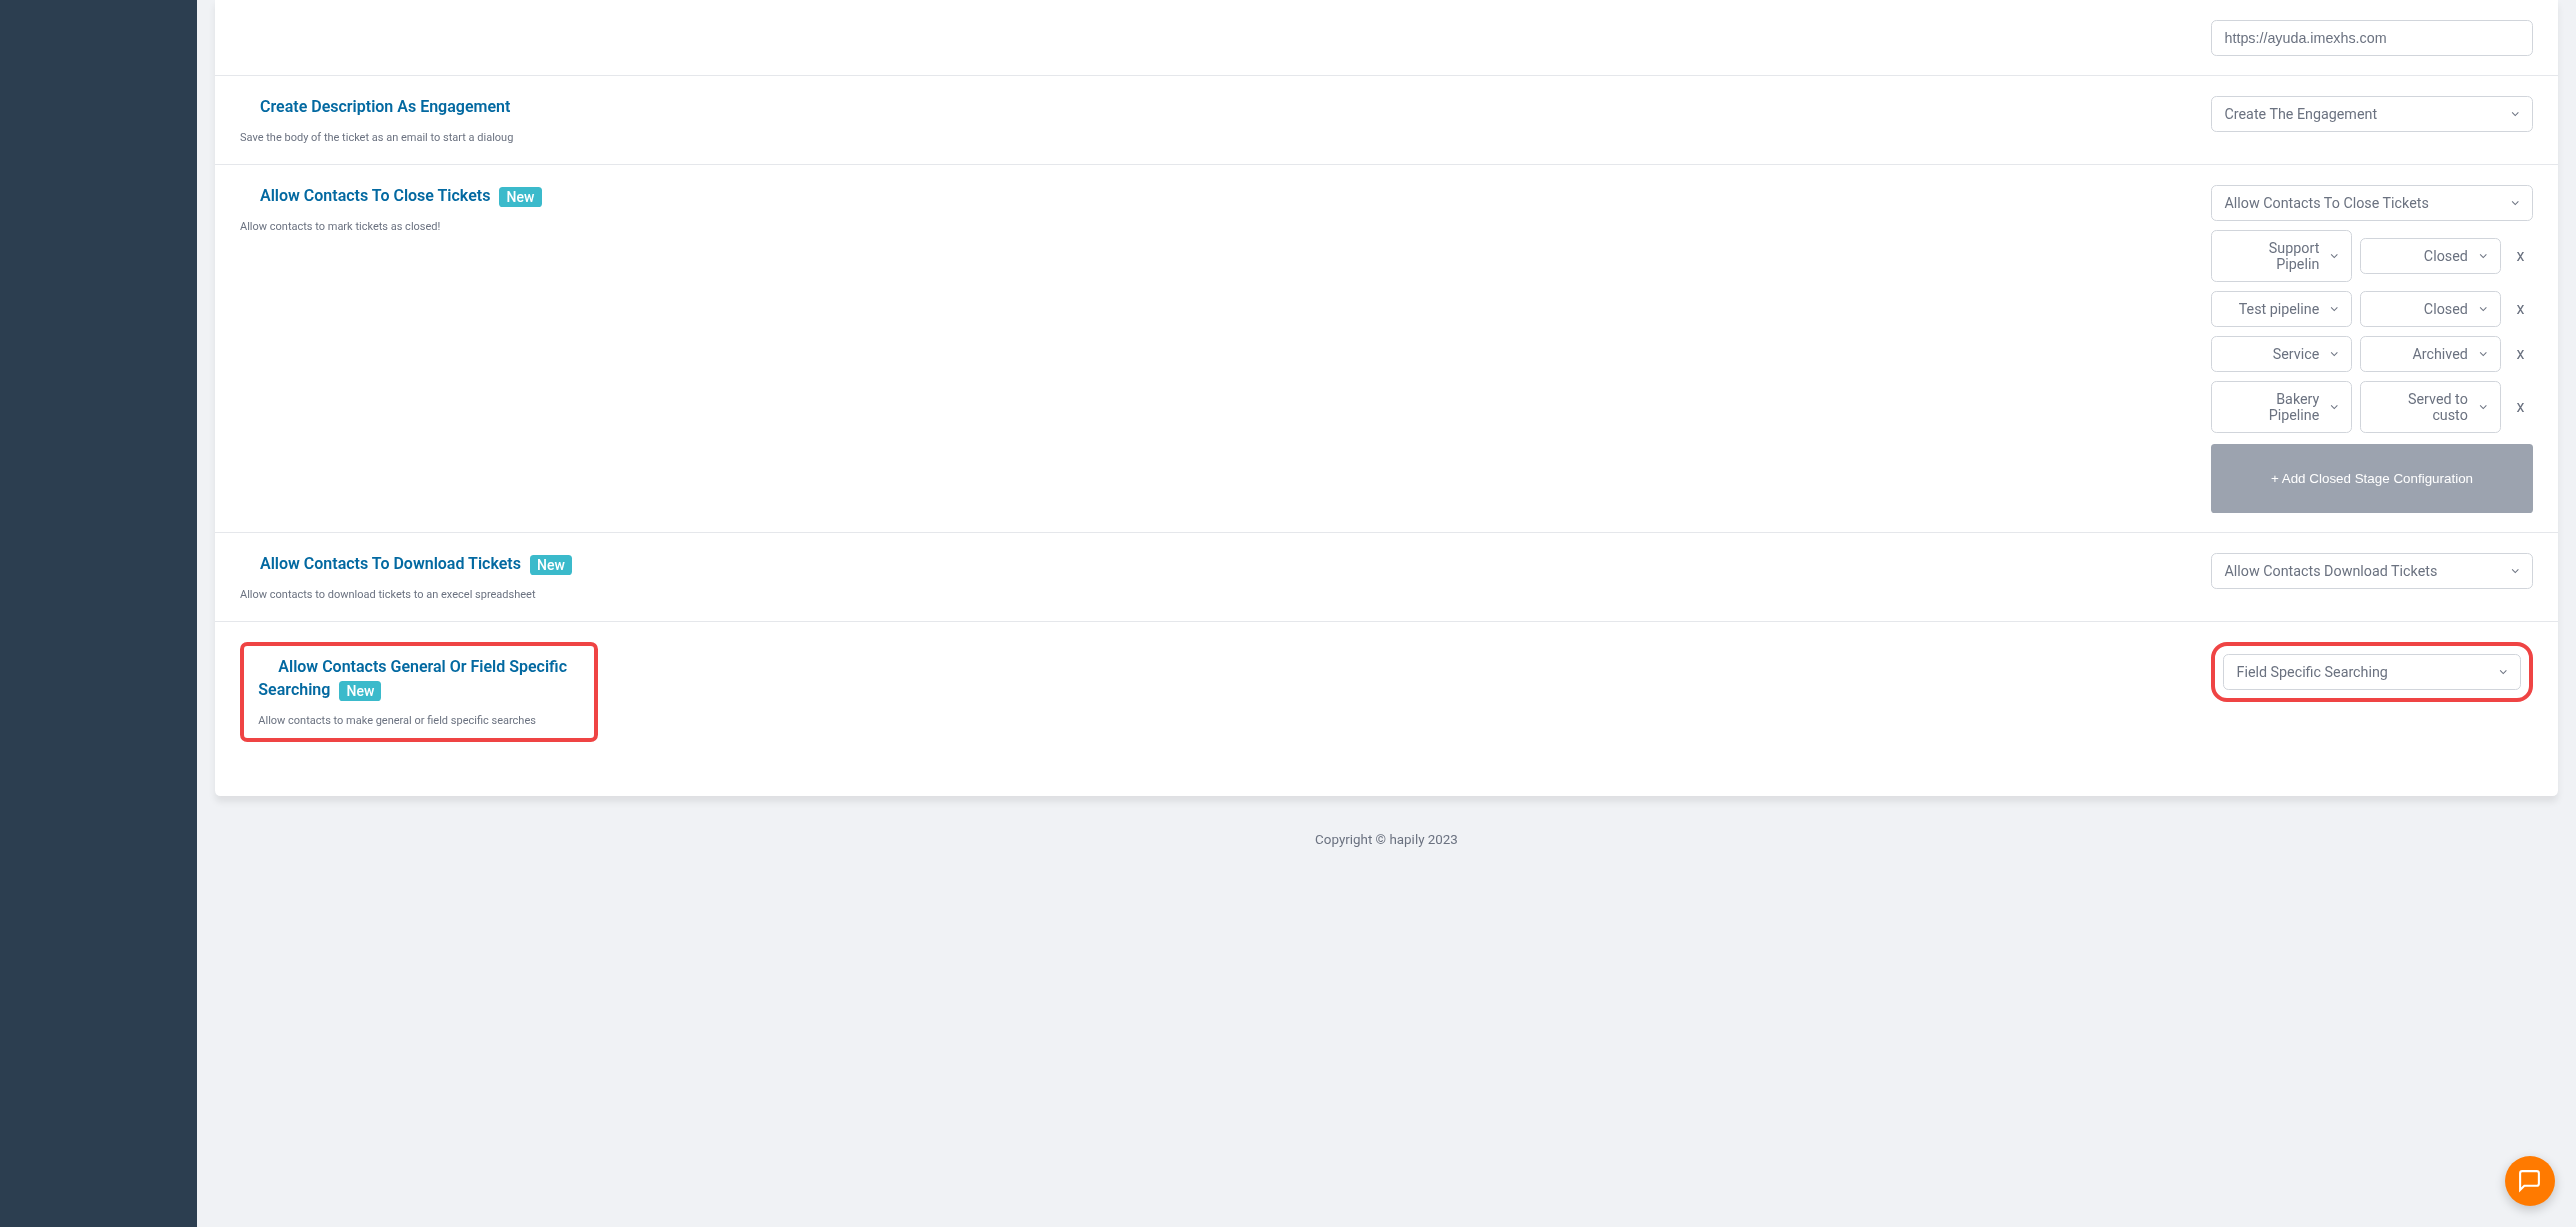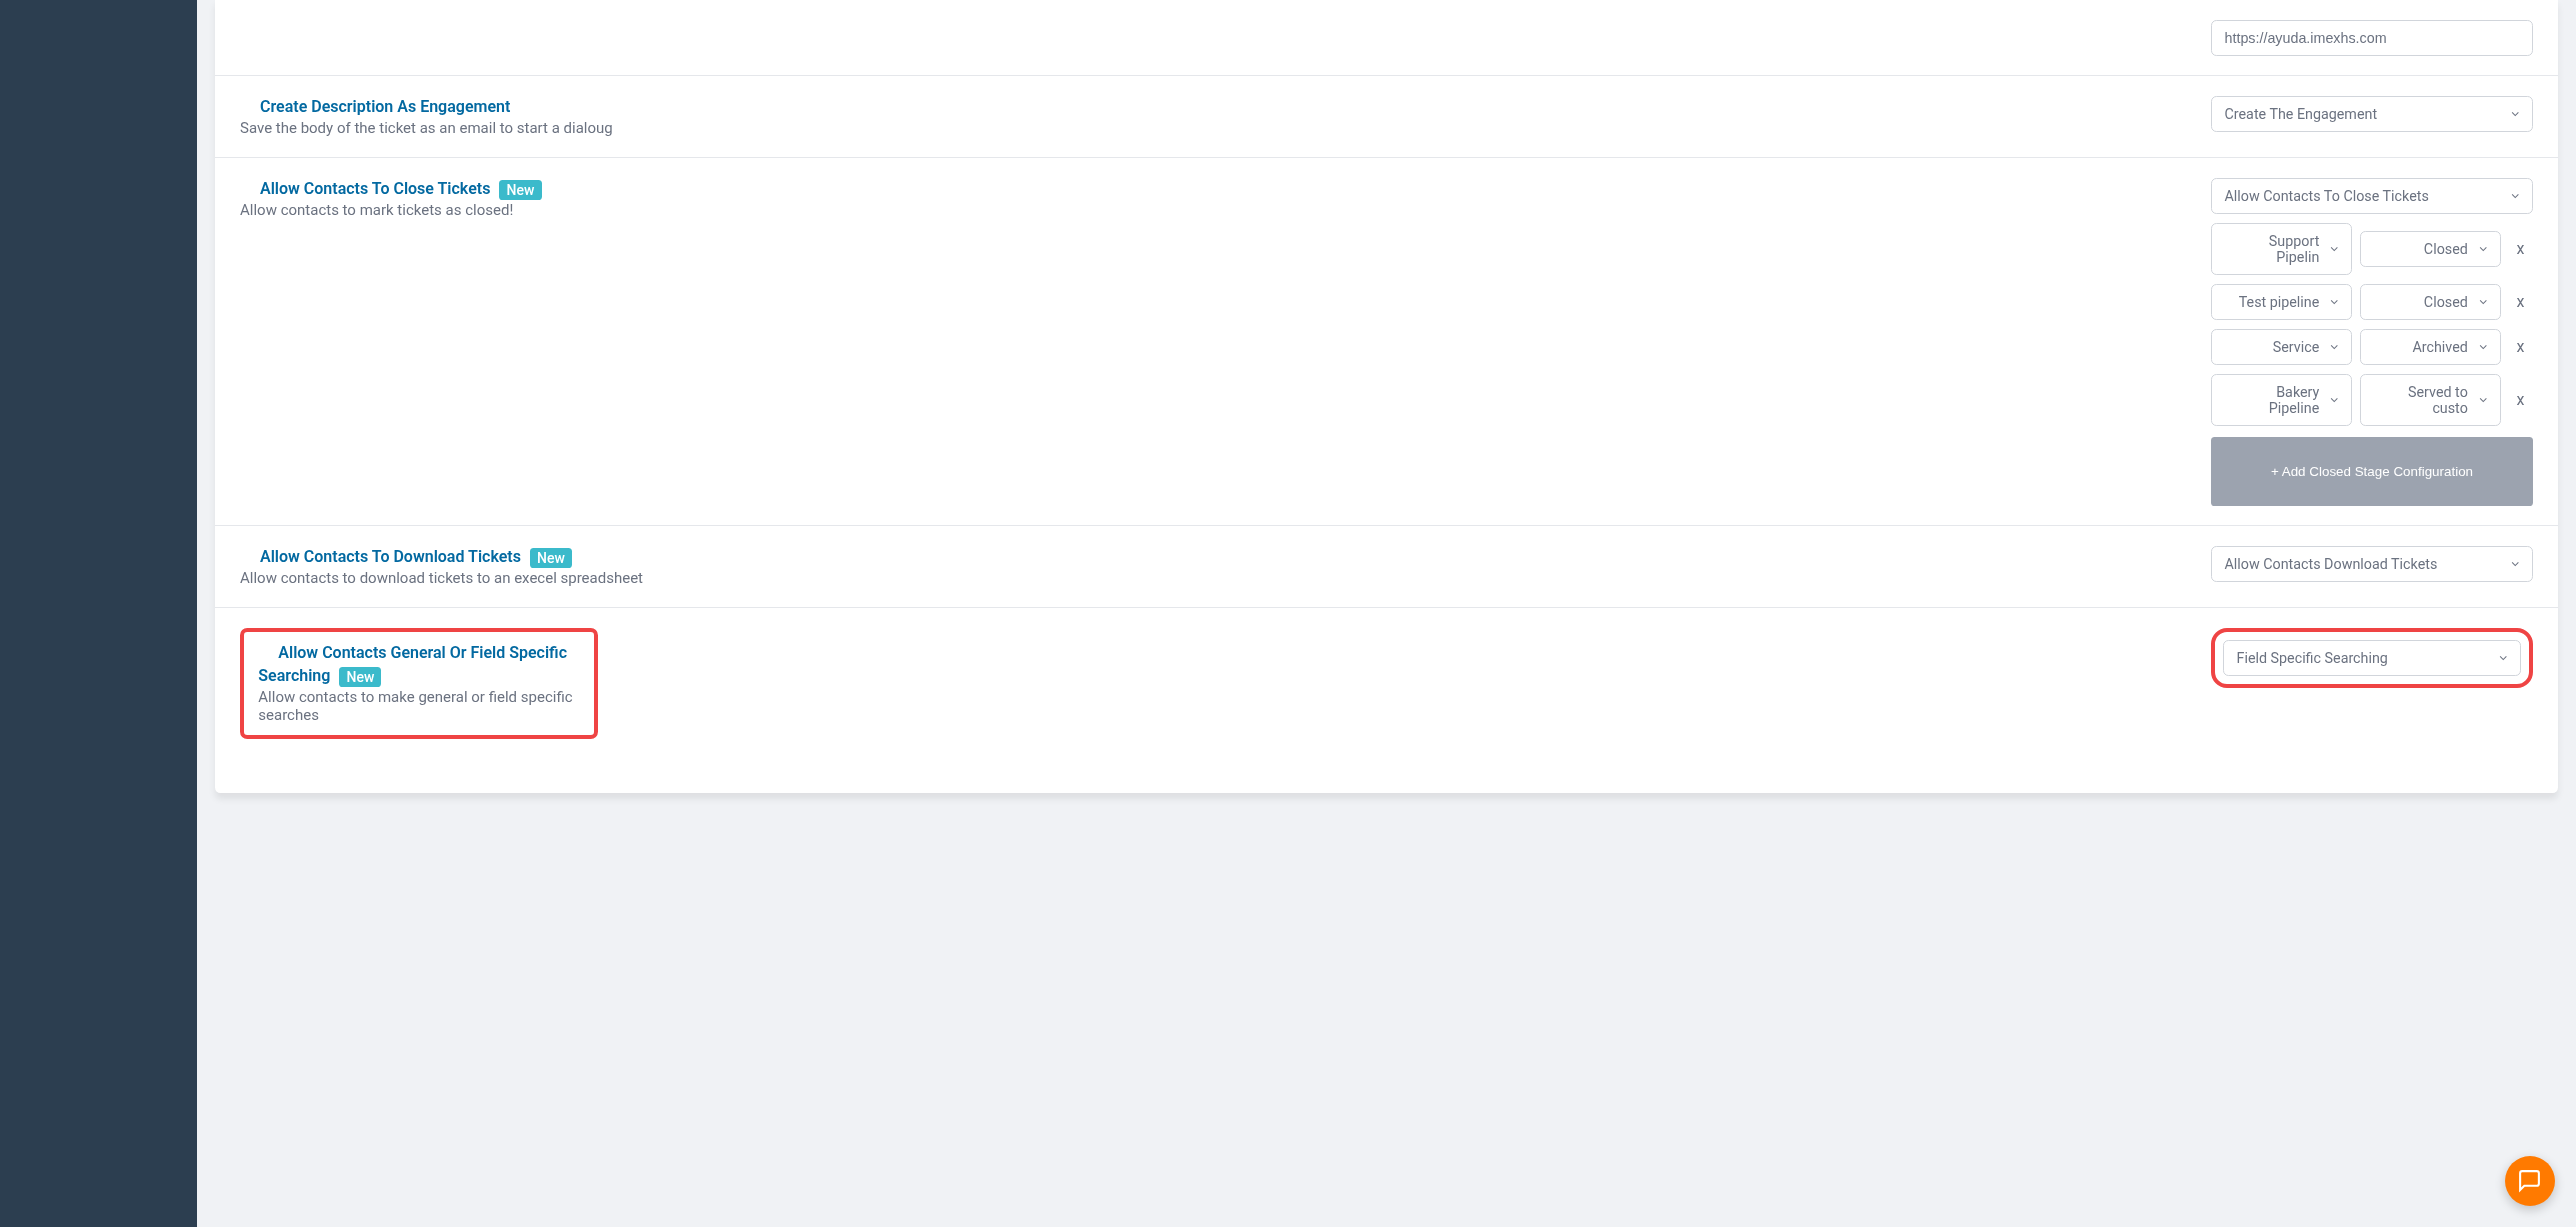--- a/index.html
+++ b/index.html
@@ -45,23 +45,23 @@
     }
     .setting-title {
       font-weight: 600;
       color: #0369a1;
       font-size: 16px;
       display: inline;
       line-height: 1.4;
       margin-left: 20px;
     }
     .setting-desc {
-      font-size: 15px;
-      color: #6b7280;
-      margin-top: 1px;
+      font-size: 11px;
+      color: #6b7280;
+      margin-top: 13px;
     }
     .badge-new {
       display: inline-block;
       background: #3bbacb;
       color: #fff;
       font-size: 14px;
       font-weight: 500;
       padding: 1.8px 7.2px;
       border-radius: 3.6px;
       margin-left: 5.4px;
@@ -312,20 +312,21 @@
             <svg class="select-chevron" viewBox="0 0 24 24" fill="none" stroke="currentColor" stroke-width="2">
                 <polyline points="6 9 12 15 18 9"></polyline>
               </svg>
           </div>
         </div>
       </div>
     </div>
 
   </div>
 
+  <div class="footer">Copyright © hapily 2023</div>
 </div>
 
 <div class="chat-widget">
   <svg viewBox="0 0 24 24" fill="none" stroke="currentColor" stroke-width="2">
     <path d="M21 15a2 2 0 0 1-2 2H7l-4 4V5a2 2 0 0 1 2-2h14a2 2 0 0 1 2 2z"></path>
   </svg>
 </div>
 
 
 </body></html>

